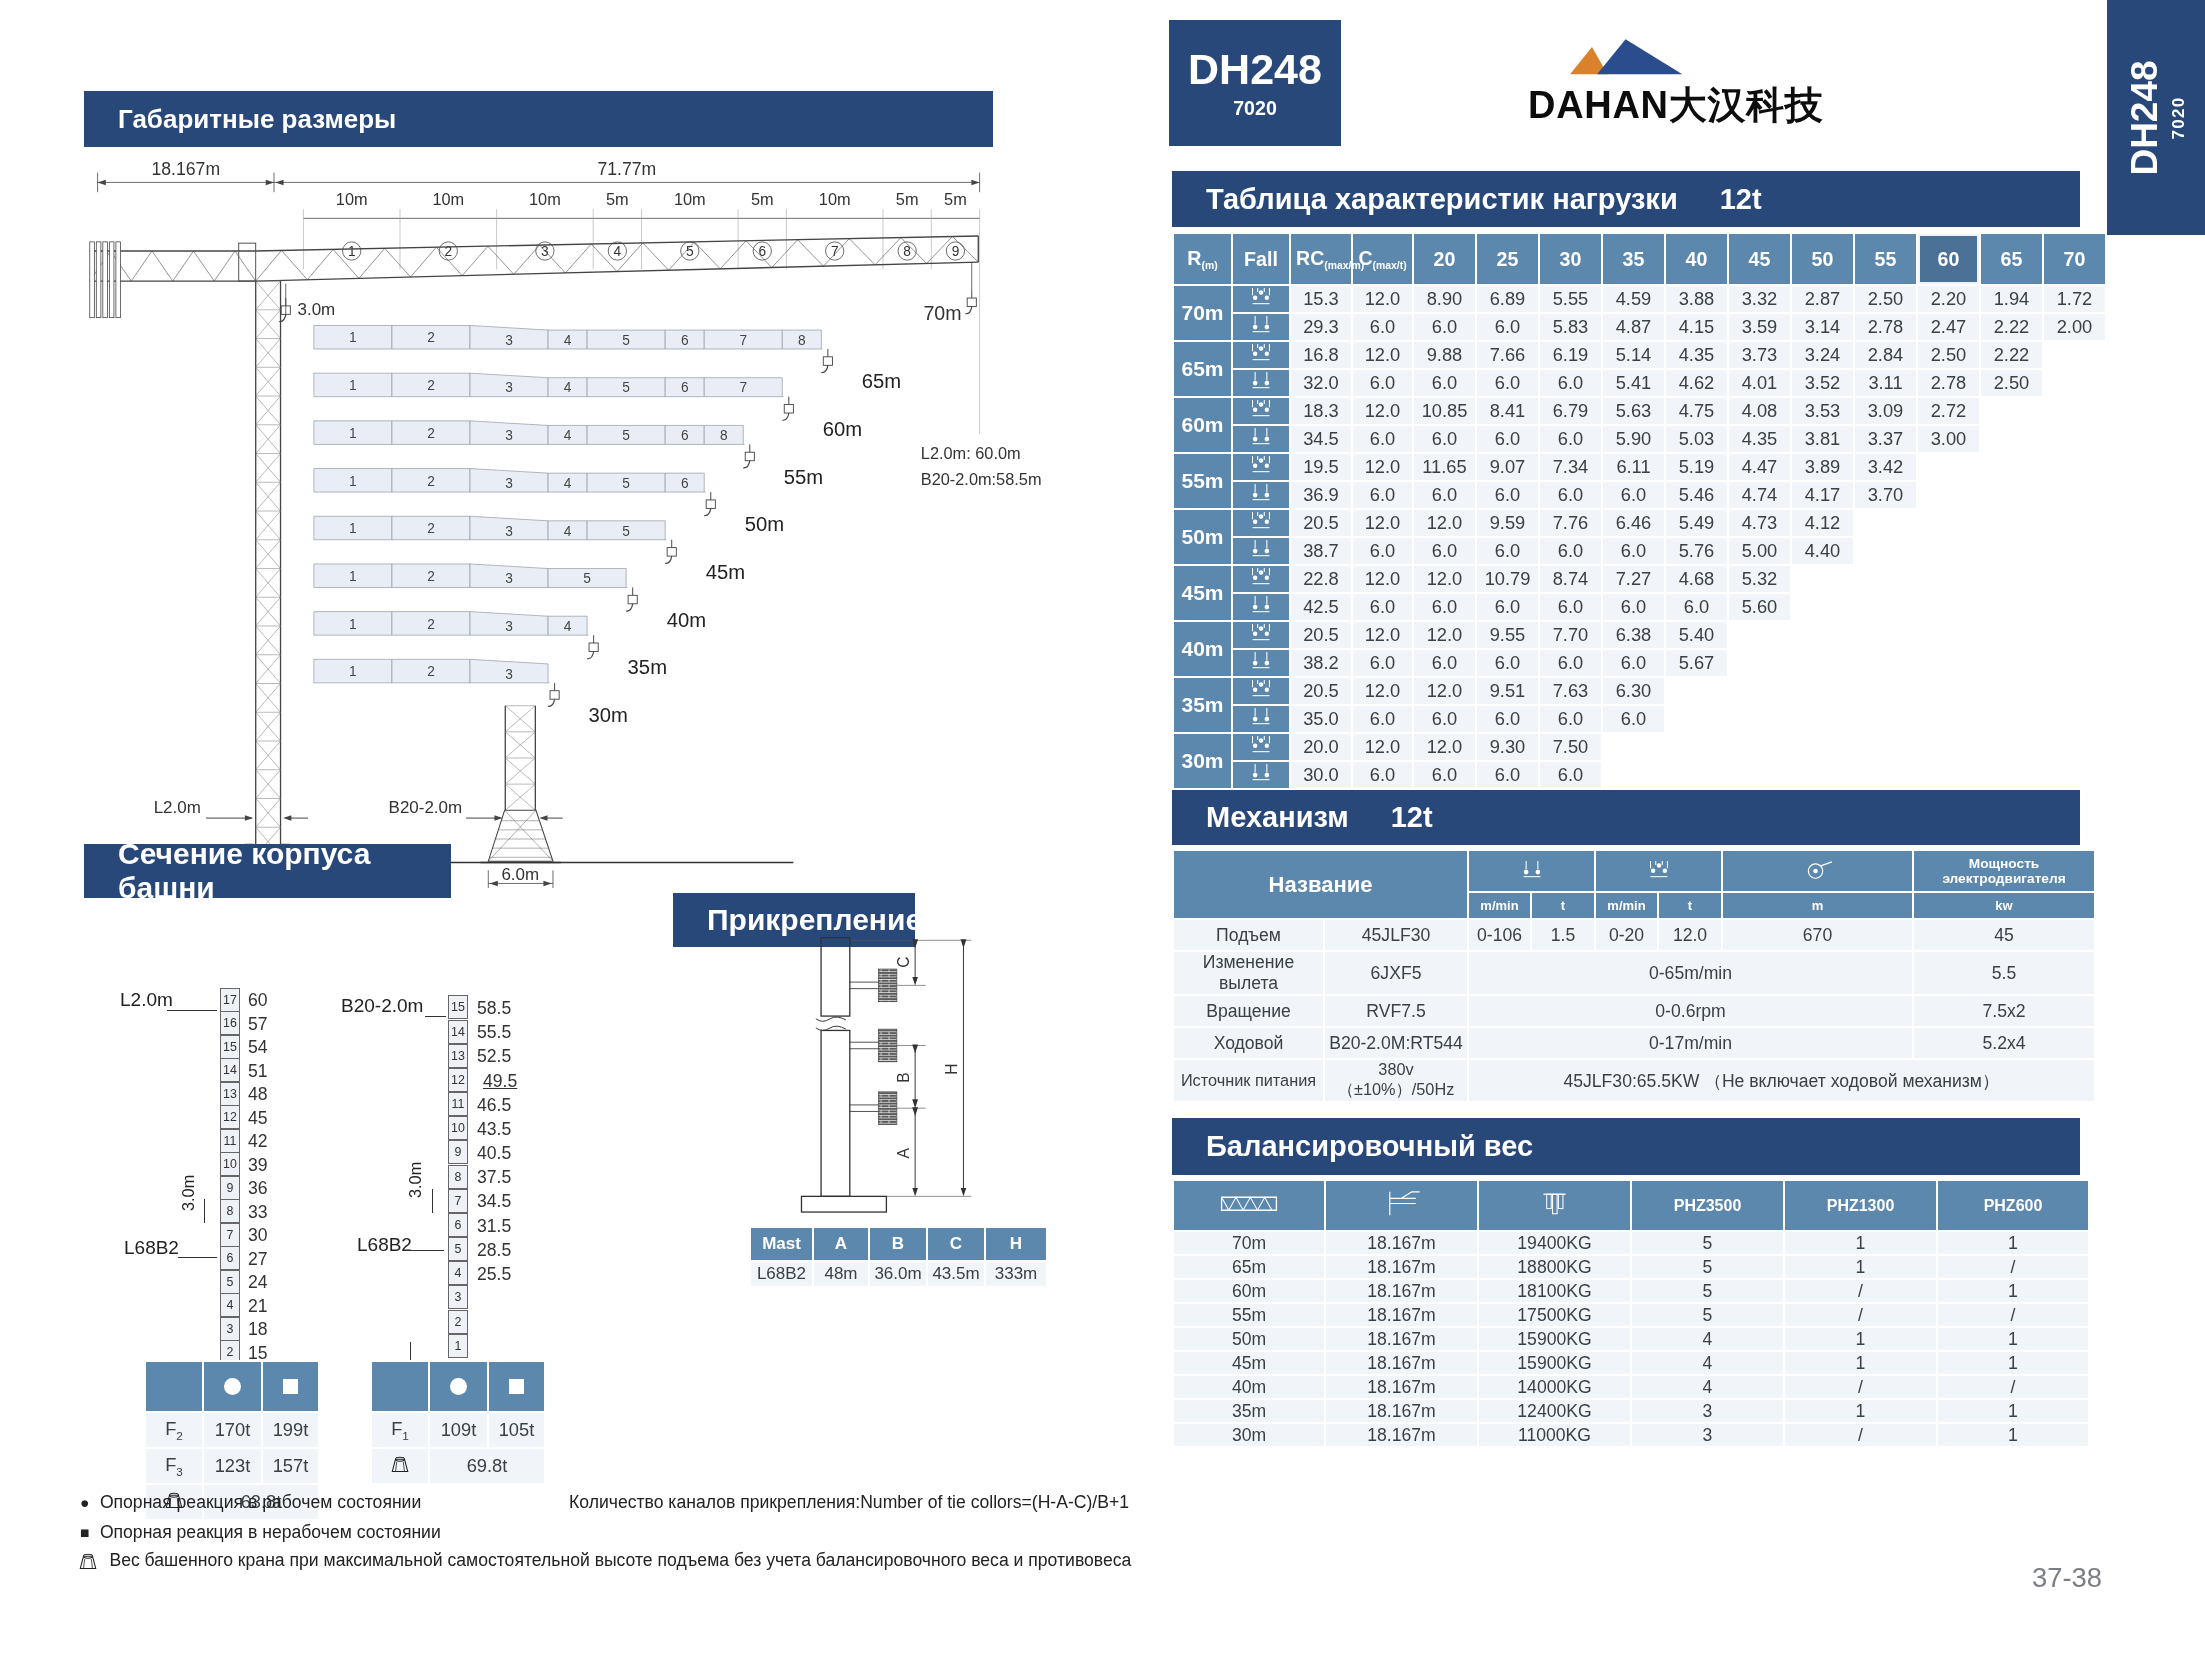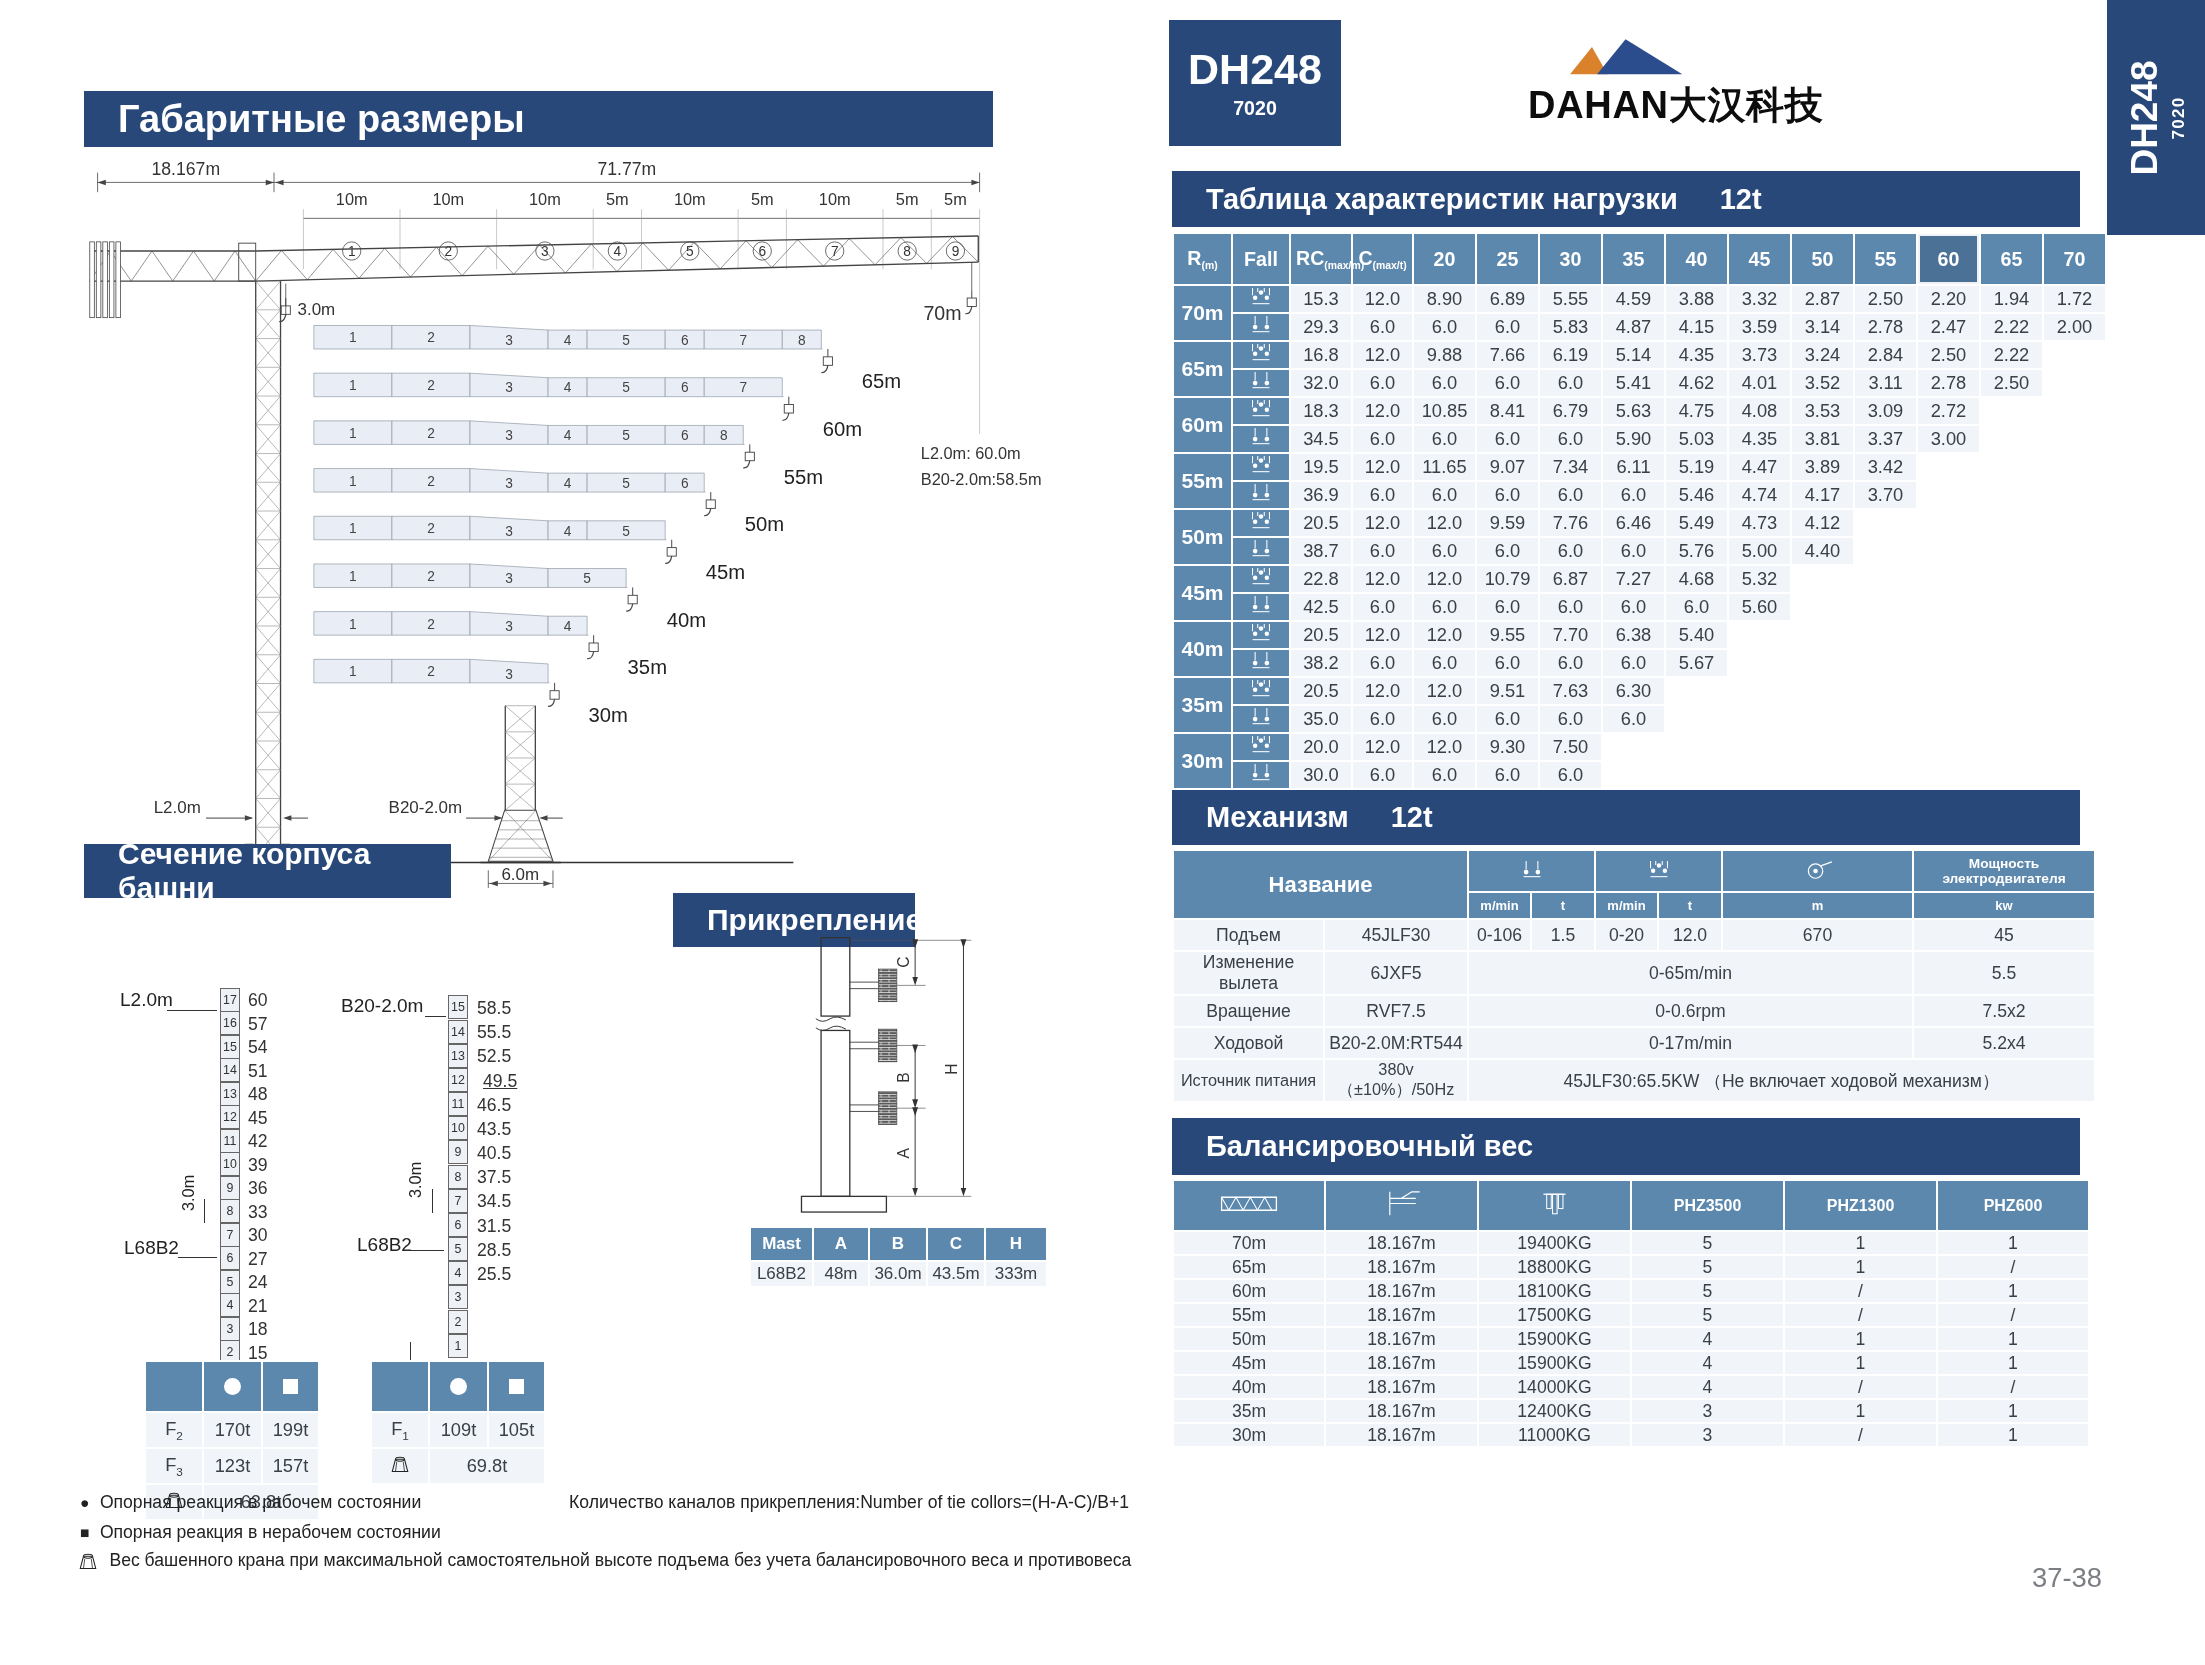--- a/index.html
+++ b/index.html
@@ -38,21 +38,21 @@
   .hline{position:absolute;height:1.3px;background:#333;}
   .vline{position:absolute;width:1.3px;background:#333;}
   .tabin{position:absolute;left:50%;top:50%;transform:translate(-50%,-50%) rotate(-90deg);
          display:flex;flex-direction:column;align-items:center;gap:2.6px;color:#fff;white-space:nowrap;}
 </style>
 </head>
 <body>
 
 <div class="page">
 
-  <div class="hdrbar" style="left:84px;top:91px;width:909px;height:56px;font-size:38px;">
+  <div class="hdrbar" style="left:84px;top:91px;width:909px;height:56px;font-size:26px;">
     <span>Габаритные размеры</span>
   </div>
 
   <div class="abs" style="left:78px;top:153px;width:980px;height:735px;">
     <svg id="svg-main" width="980" height="735" viewBox="0 0 1500 1125">
         <line x1="30" y1="30" x2="30" y2="60" stroke="#444" stroke-width="1.2"></line>
         <line x1="300" y1="30" x2="300" y2="60" stroke="#444" stroke-width="1.2"></line>
         <line x1="1380" y1="30" x2="1380" y2="60" stroke="#444" stroke-width="1.2"></line>
         <line x1="30" y1="45" x2="300" y2="45" stroke="#444" stroke-width="1.2"></line>
         <polygon points="30,45 42.6,40.8 42.6,49.2" fill="#444" stroke="none" stroke-width="0"></polygon>
@@ -898,21 +898,21 @@
               <path d="M10,27 H36" stroke="#fff" stroke-width="1.6" fill="none"></path>
               <path d="M10,3 V14 M18,3 V9 M28,3 V9 M36,3 V14" stroke="#fff" stroke-width="1.6" fill="none"></path>
               <circle cx="14" cy="18" r="3.4" fill="#fff"></circle>
               <circle cx="32" cy="18" r="3.4" fill="#fff"></circle>
               <circle cx="23" cy="10" r="3.4" fill="#fff"></circle>
             </svg></td>
           <td>22.8</td>
           <td>12.0</td>
           <td>12.0</td>
           <td>10.79</td>
-          <td>6.87</td>
+          <td>8.74</td>
           <td>7.27</td>
           <td>4.68</td>
           <td>5.32</td>
           <td class="empty"></td>
           <td class="empty"></td>
           <td class="empty"></td>
           <td class="empty"></td>
           <td class="empty"></td>
         </tr>
         <tr>

